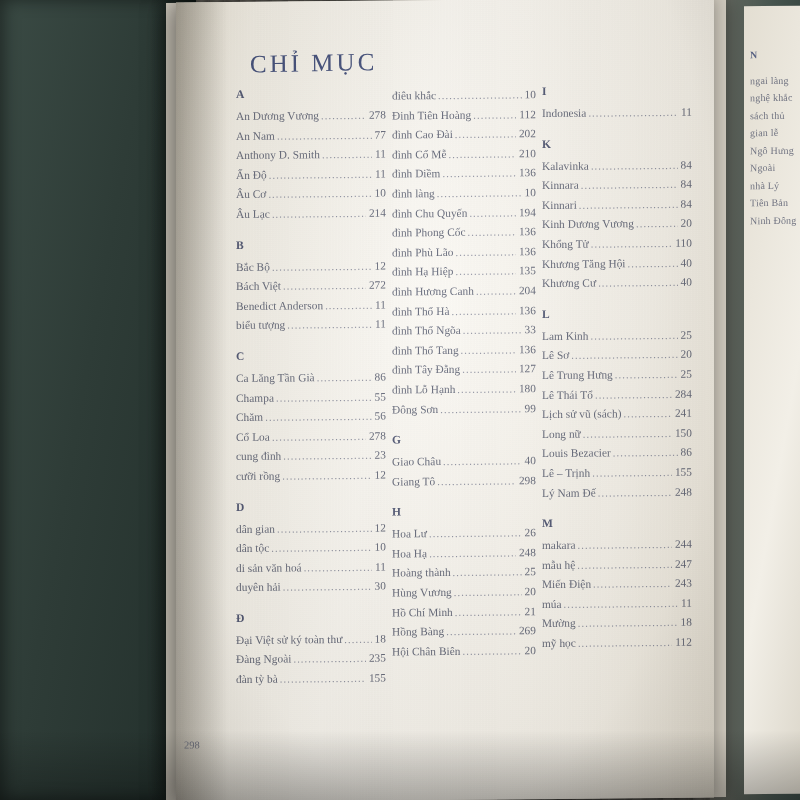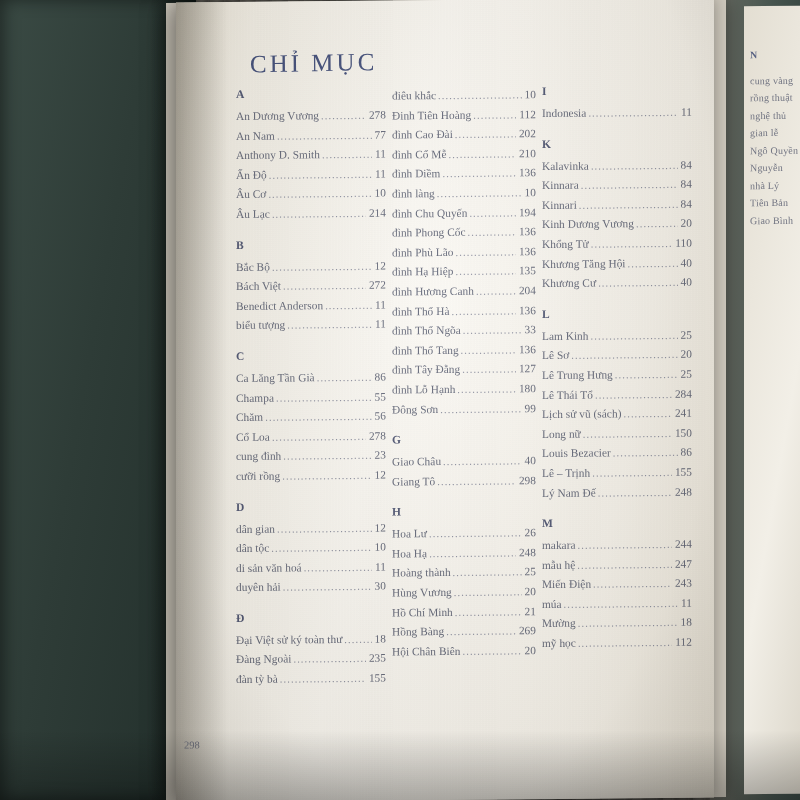--- a/index.html
+++ b/index.html
@@ -645,26 +645,26 @@
           </div>
         </div>
       <div class="folio">298</div>
     </div>
     <div class="grain"></div>
   </div>
 
   <div class="page-far">
     <div class="ff" id="far-frag">
         <div class="hd">N</div>
-        <div>cung vàng</div>
-        <div>rồng thuật</div>
-        <div>nghệ thủ</div>
+        <div>ngai làng</div>
+        <div>nghệ khắc</div>
+        <div>sách thủ</div>
         <div>gian lễ</div>
-        <div>Ngô Quyền</div>
-        <div>Nguyễn</div>
+        <div>Ngô Hưng</div>
+        <div>Ngoài</div>
         <div>nhà Lý</div>
         <div>Tiên Bản</div>
-        <div>Giao Bình</div>
+        <div>Ninh Đông</div>
       </div>
   </div>
 
   <div class="table-shadow"></div>
 </div>
 
 </body></html>

